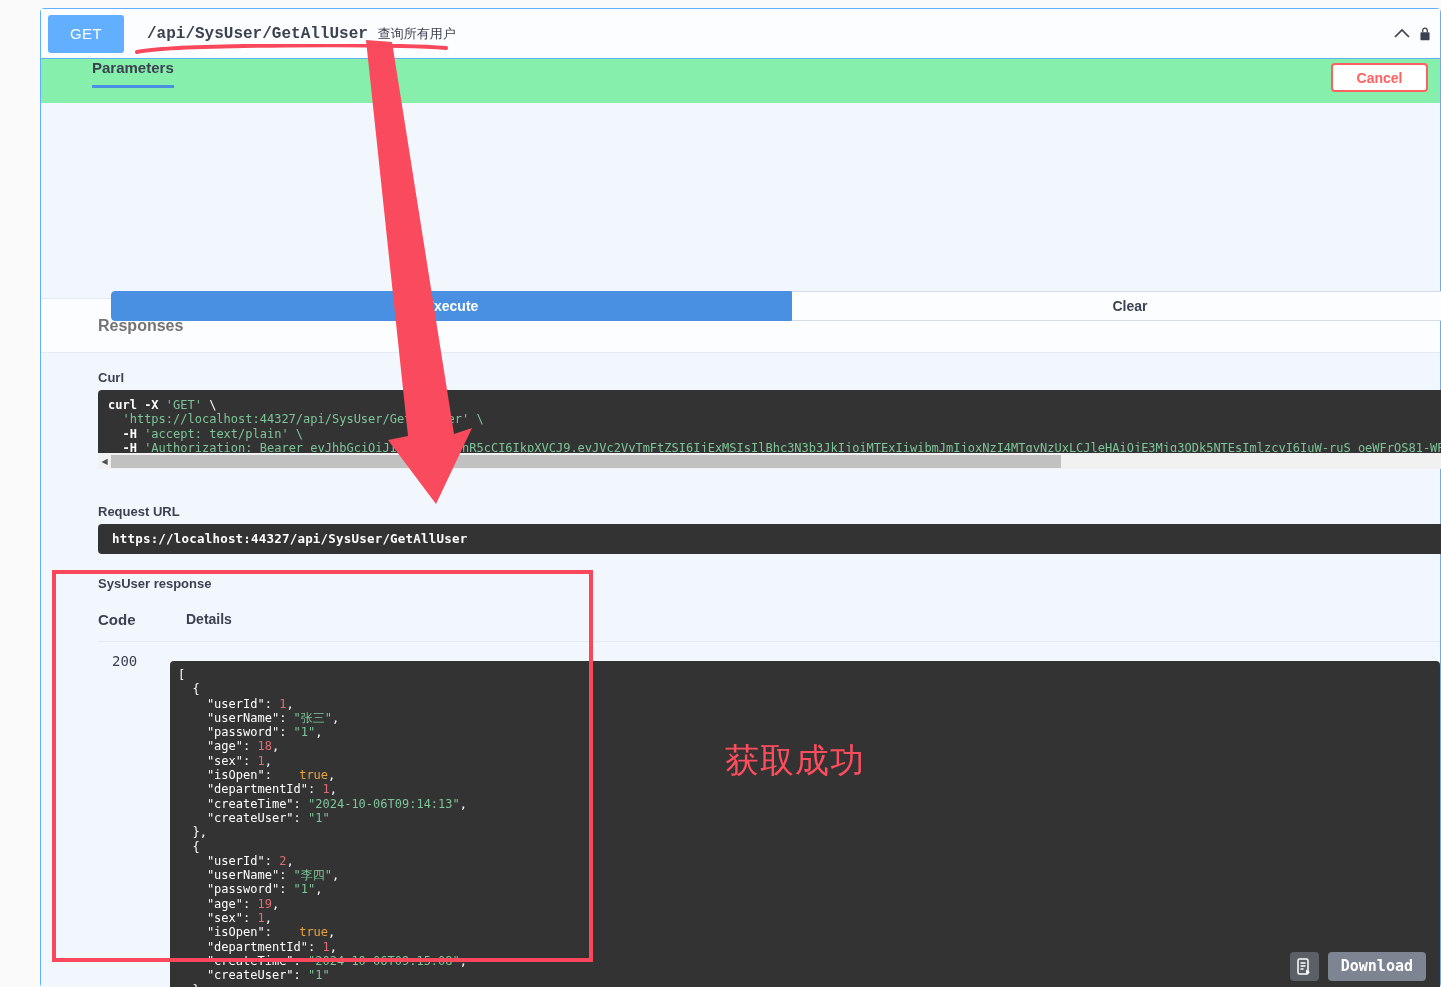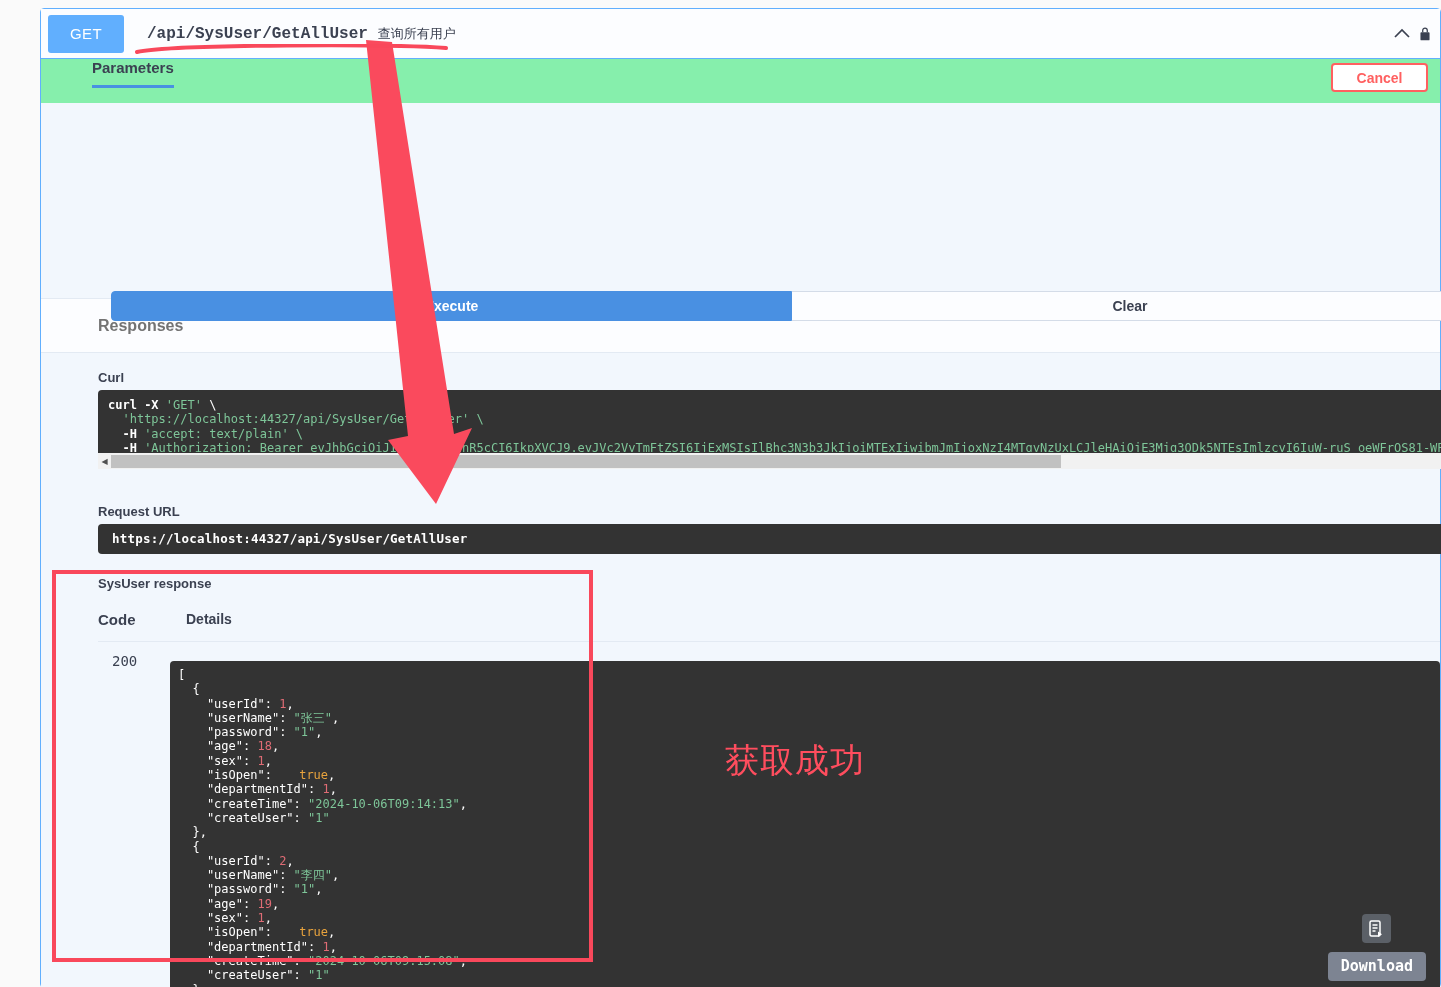--- a/index.html
+++ b/index.html
@@ -268,21 +268,21 @@
     left: 555px; top: 92px;
     font-size: 34px;
     color: #ff4d5e;
     font-family: "DejaVu Sans", sans-serif;
     letter-spacing: 1px;
     pointer-events: none;
   }
   .dl-row {
     position: absolute;
     right: 14px; bottom: 10px;
-    display: flex; gap: 9px; align-items: center; flex-direction: column;
+    display: flex; gap: 9px; align-items: center;
   }
   .dl-copy {
     width: 29px; height: 29px;
     background: #5b6067;
     border-radius: 4px;
     display: flex; align-items: center; justify-content: center;
     cursor: pointer;
   }
   .dl-btn {
     height: 29px;

